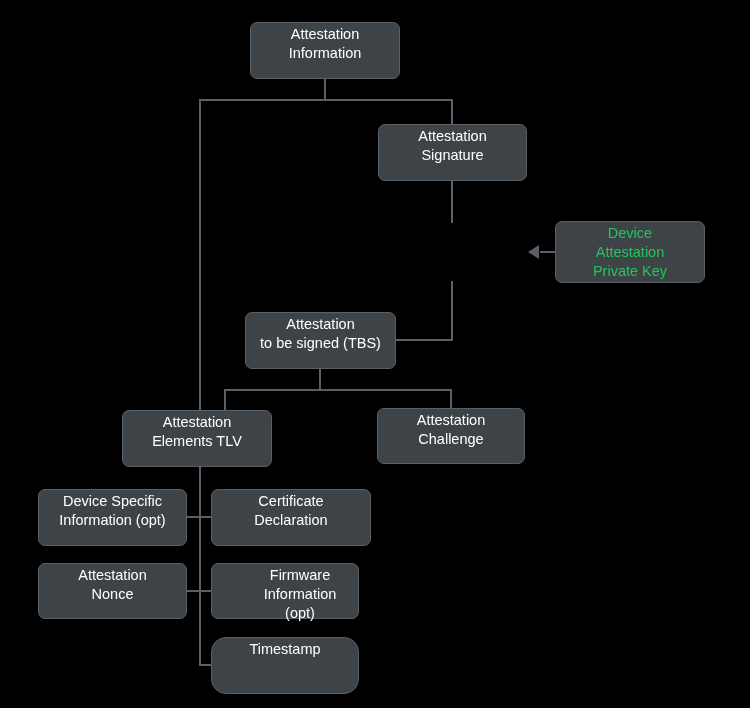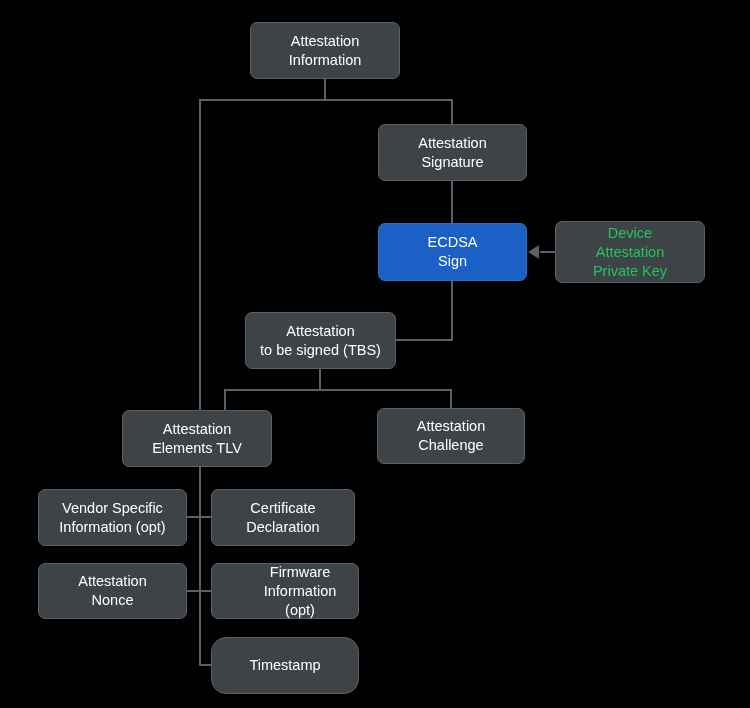--- a/index.html
+++ b/index.html
@@ -19,21 +19,20 @@
     position: absolute;
     box-sizing: border-box;
     background: #3e4347;
     border: 1px solid #5a6065;
     border-radius: 7px;
     color: #ffffff;
     font-size: 14.5px;
     line-height: 19px;
     font-weight: 400;
     display: flex;
-    align-items: center;
     justify-content: center;
     text-align: center;
     padding: 2px 6px;
     z-index: 3;
   }
   .node.accent {
     background: #1b60c4;
     border-color: #2b6fcf;
   }
   .node .lbl {
@@ -78,46 +77,42 @@
     <div class="edge h" style="left: 199px; top: 664px; width: 13px; background: rgb(90, 96, 101);"></div>
     <div class="arrowhead" style="left: 528px; top: 245px; border-right-color: rgb(90, 96, 101);"></div>
     <div class="node" style="left: 250px; top: 22px; width: 150px; height: 57px; background: rgb(62, 67, 71); border-color: rgb(90, 96, 101); color: rgb(255, 255, 255);">
       <span class="lbl">Attestation
 Information</span>
     </div>
     <div class="node" style="left: 378px; top: 124px; width: 149px; height: 57px; background: rgb(62, 67, 71); border-color: rgb(90, 96, 101); color: rgb(255, 255, 255);">
       <span class="lbl">Attestation
 Signature</span>
     </div>
-    <div class="node accent" style="left: 378px; top: 223px; width: 149px; height: 58px; background: rgb(27, 96, 196); color: rgb(255, 255, 255);">
-      <span class="lbl">ECDSA
-Sign</span>
-    </div>
     <div class="node" style="left: 555px; top: 221px; width: 150px; height: 62px; background: rgb(62, 67, 71); border-color: rgb(90, 96, 101); color: #22c55e;">
       <span class="lbl">Device
 Attestation
 Private Key</span>
     </div>
     <div class="node" style="left: 245px; top: 312px; width: 151px; height: 57px; background: rgb(62, 67, 71); border-color: rgb(90, 96, 101); color: rgb(255, 255, 255);">
       <span class="lbl">Attestation
 to be signed (TBS)</span>
     </div>
     <div class="node" style="left: 122px; top: 410px; width: 150px; height: 57px; background: rgb(62, 67, 71); border-color: rgb(90, 96, 101); color: rgb(255, 255, 255);">
       <span class="lbl">Attestation
 Elements TLV</span>
     </div>
     <div class="node" style="left: 377px; top: 408px; width: 148px; height: 56px; background: rgb(62, 67, 71); border-color: rgb(90, 96, 101); color: rgb(255, 255, 255);">
       <span class="lbl">Attestation
 Challenge</span>
     </div>
     <div class="node" style="left: 38px; top: 489px; width: 149px; height: 57px; background: rgb(62, 67, 71); border-color: rgb(90, 96, 101); color: rgb(255, 255, 255);">
-      <span class="lbl">Vendor Specific
+      <span class="lbl">Device Specific
 Information (opt)</span>
     </div>
-    <div class="node" style="left: 211px; top: 489px; width: 144px; height: 57px; background: rgb(62, 67, 71); border-color: rgb(90, 96, 101); color: rgb(255, 255, 255);">
+    <div class="node" style="left: 211px; top: 489px; width: 160px; height: 57px; background: rgb(62, 67, 71); border-color: rgb(90, 96, 101); color: rgb(255, 255, 255);">
       <span class="lbl">Certificate
 Declaration</span>
     </div>
     <div class="node" style="left: 38px; top: 563px; width: 149px; height: 56px; background: rgb(62, 67, 71); border-color: rgb(90, 96, 101); color: rgb(255, 255, 255);">
       <span class="lbl">Attestation
 Nonce</span>
     </div>
     <div class="node" style="left: 211px; top: 563px; width: 148px; height: 56px; background: rgb(62, 67, 71); border-color: rgb(90, 96, 101); color: rgb(255, 255, 255); padding-left: 36px;">
       <span class="lbl">Firmware
 Information (opt)</span>

